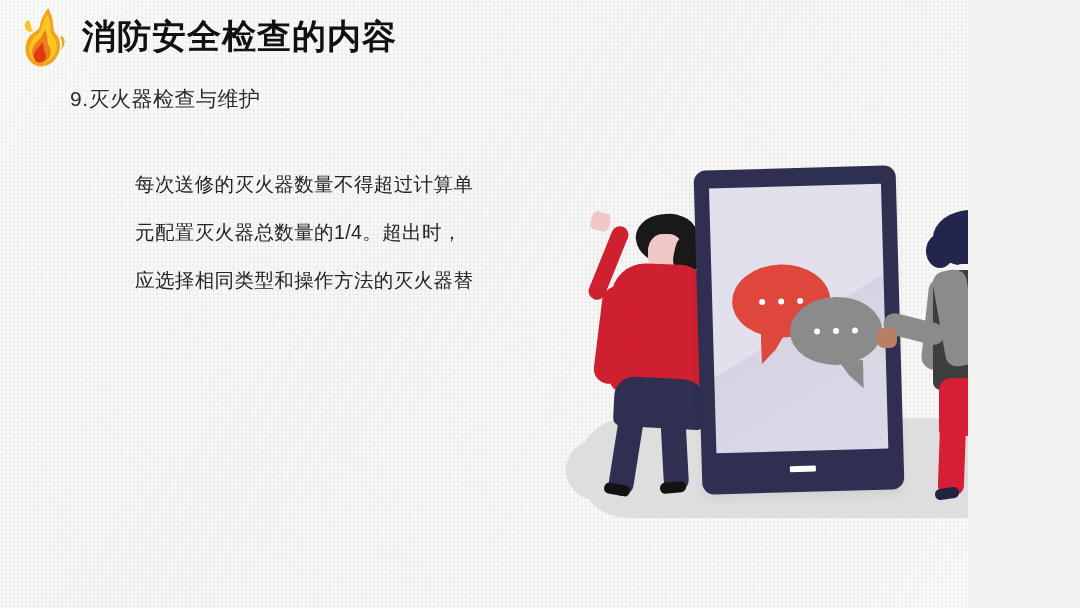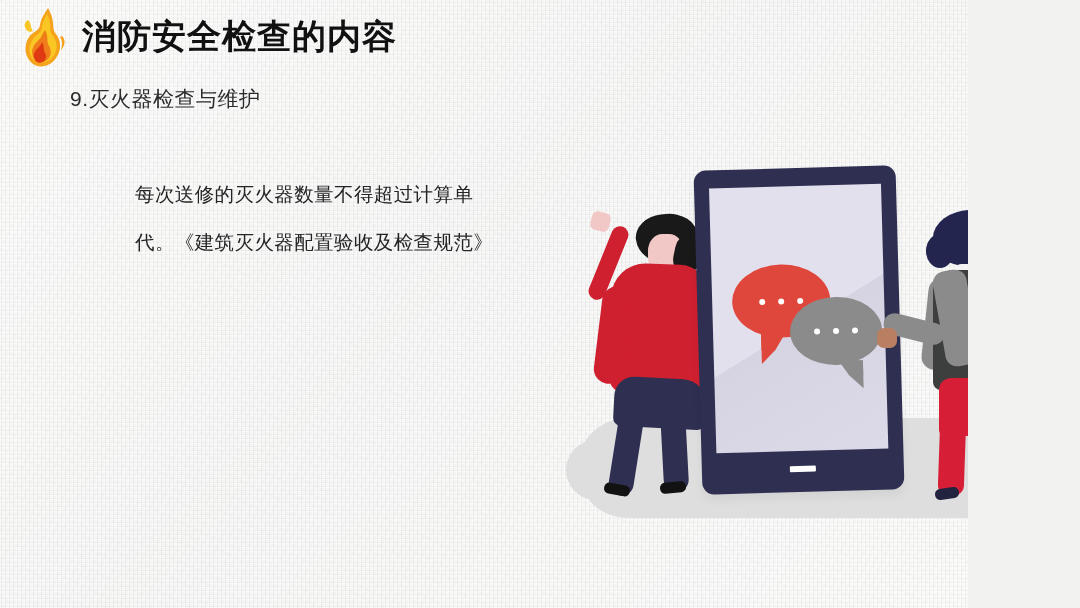--- a/index.html
+++ b/index.html
@@ -29,21 +29,21 @@
     font-size:34px;font-weight:bold;color:#111;
     letter-spacing:1px;line-height:1.2;white-space:nowrap;
   }
   .subtitle{
     position:absolute;left:70px;top:85px;
     font-size:21px;color:#2b2b2b;white-space:nowrap;letter-spacing:.5px;
   }
 
   
   .body-copy{
-    position:absolute;left:135px;top:170px;width:400px;
+    position:absolute;left:135px;top:160px;width:400px;
     font-size:19.5px;color:#242424;line-height:48px;letter-spacing:.4px;
   }
   .body-copy .ln{display:block;white-space:nowrap;}
   .body-copy .ln.indent{padding-left:10px;}
 
   
   .illus{position:absolute;left:560px;top:150px;width:500px;height:420px;}
   .ground{
     position:absolute;left:18px;top:268px;width:470px;height:100px;
     background:#dedede;border-radius:50px/48px;
@@ -167,21 +167,22 @@
       <path d="M10 14 C14 18 12 22 15 25 C12 27 8 25 7 21 C6 18 8 15 10 14 Z" fill="#f9c623"></path>
       <path d="M44 30 C48 34 47 40 43 44 C45 38 44 34 42 31 Z" fill="#f5a31a"></path>
     </svg>
   </div>
 
   <div class="title">消防安全检查的内容</div>
   <div class="subtitle">9.灭火器检查与维护</div>
 
   <div class="body-copy">
     <span class="ln">每次送修的灭火器数量不得超过计算单</span>
-    <span class="ln">代。《建筑灭火器配置验收及检查规范》</span>
+    <span class="ln">元配置灭火器总数量的1/4。超出时，</span>
+    <span class="ln">应选择相同类型和操作方法的灭火器替</span>
   </div>
 
   <div class="illus">
     <div class="ground"></div>
 
     <div class="p-left">
       <div class="pl-armup"></div>
       <div class="pl-fist"></div>
       <div class="pl-hair"></div>
       <div class="pl-face"></div>

